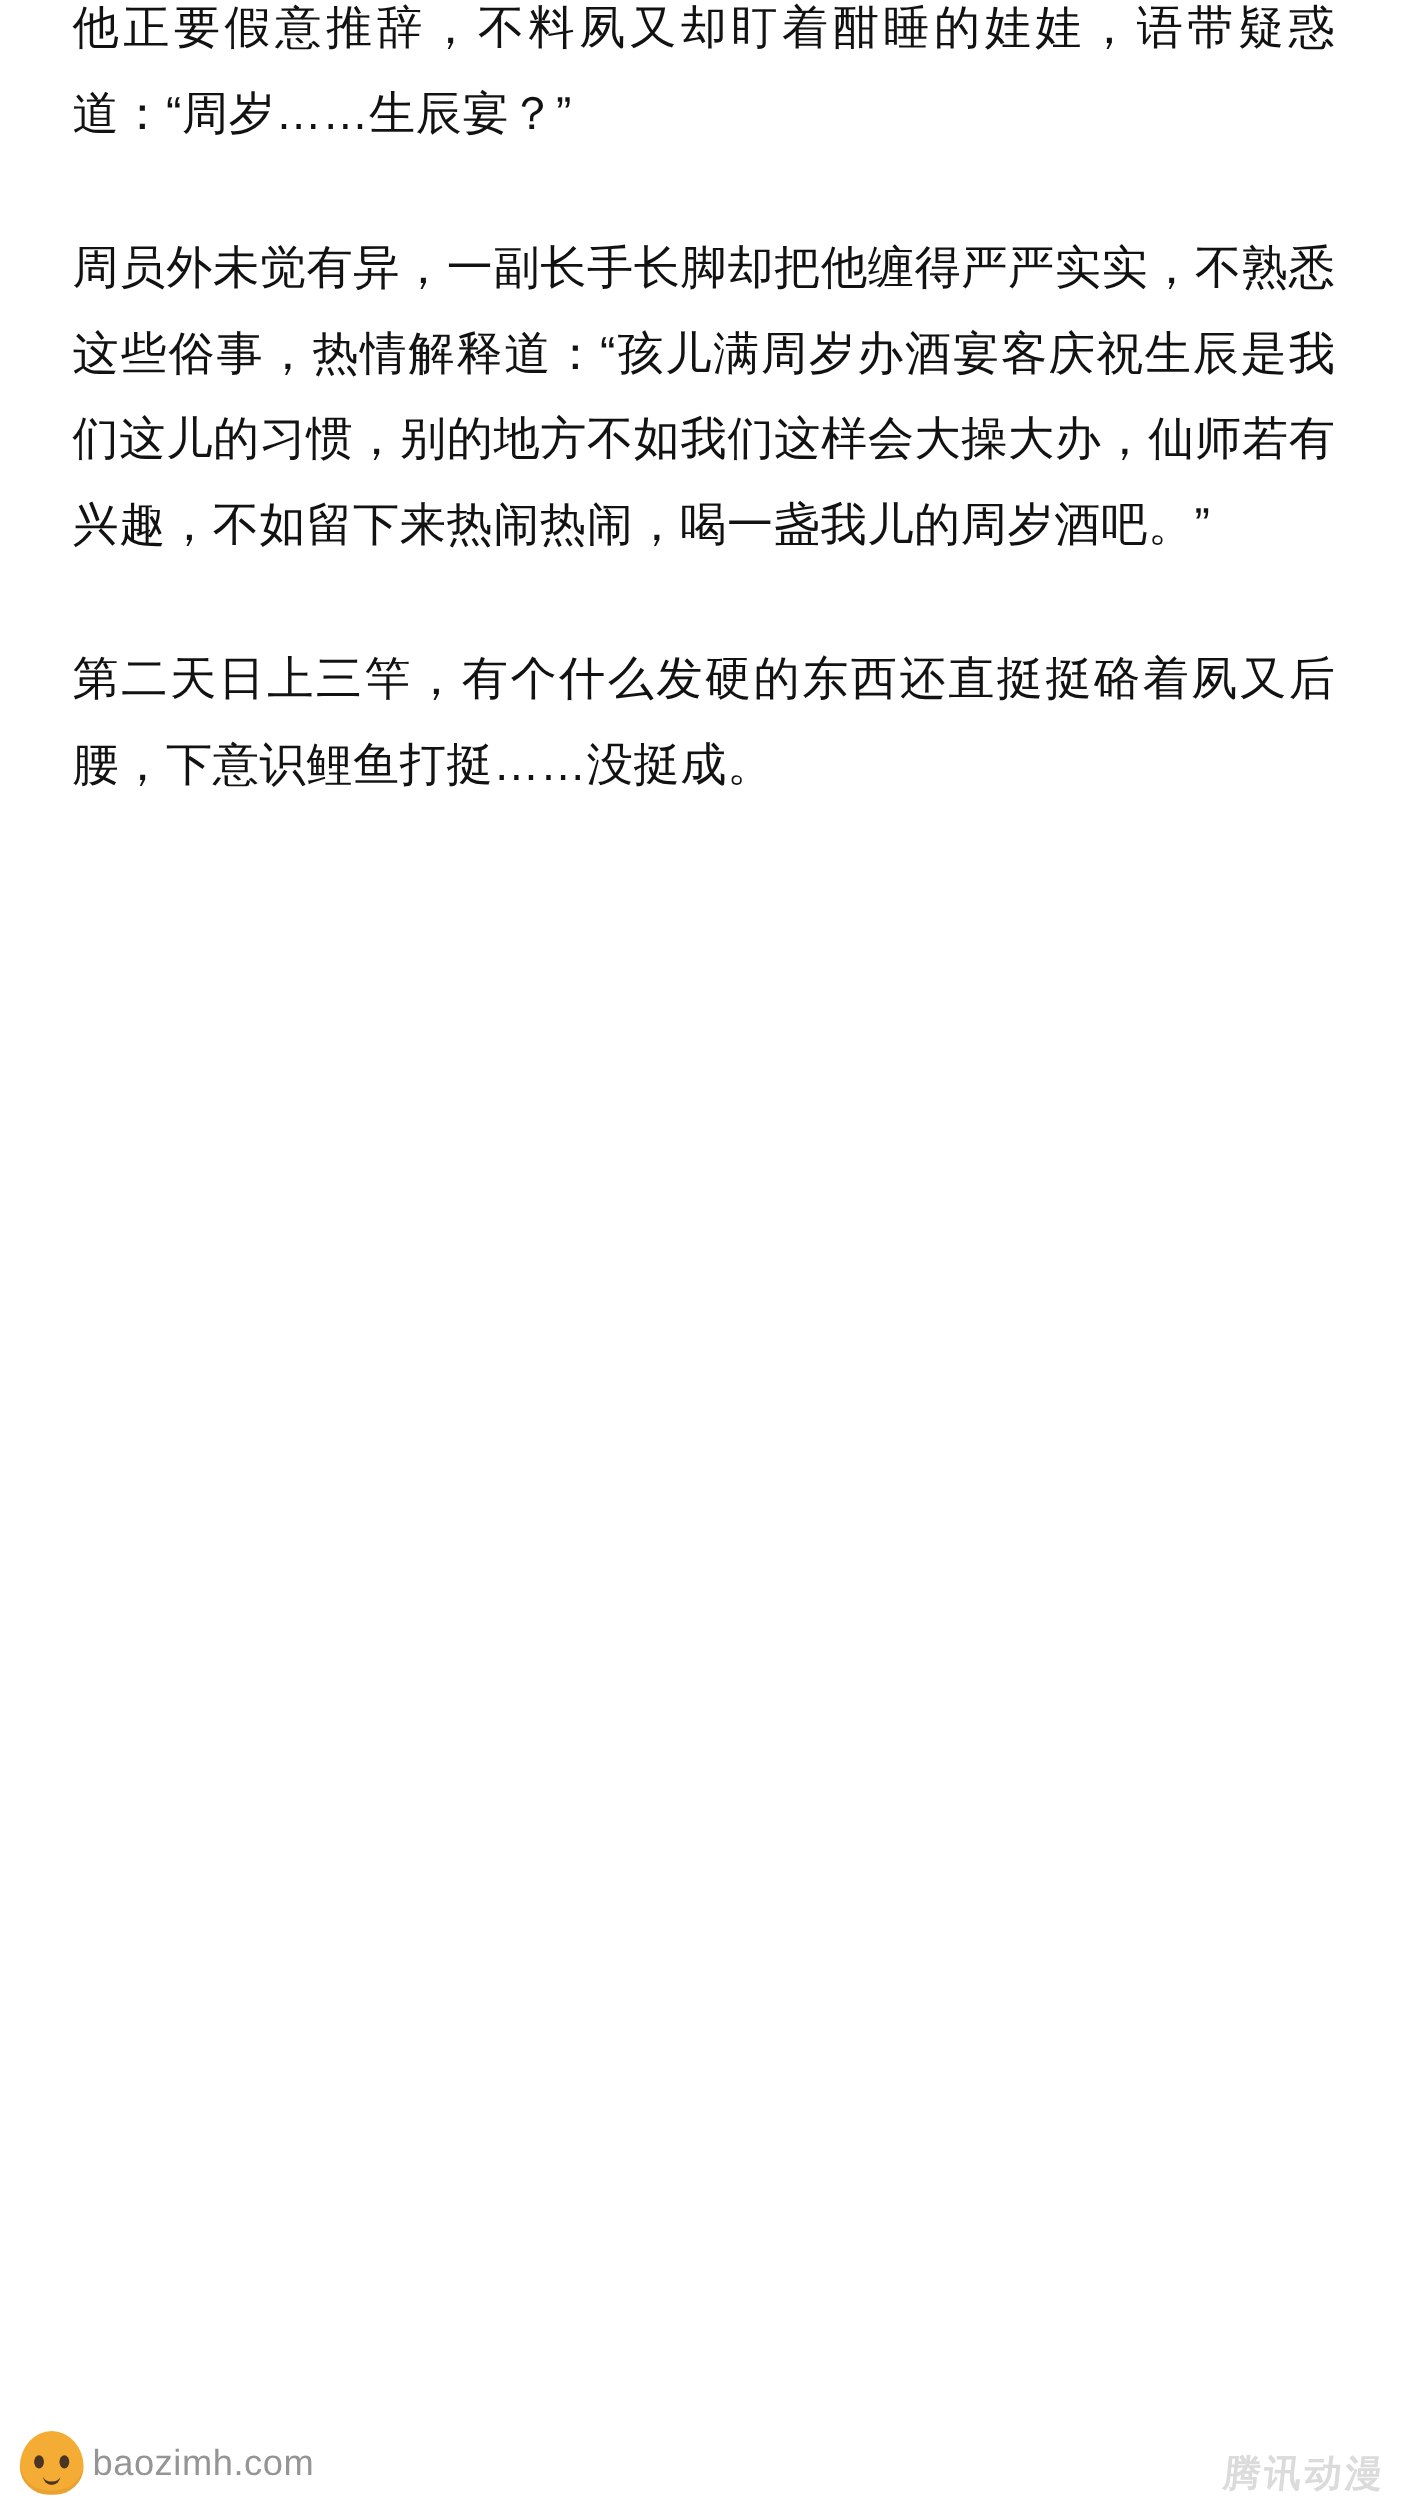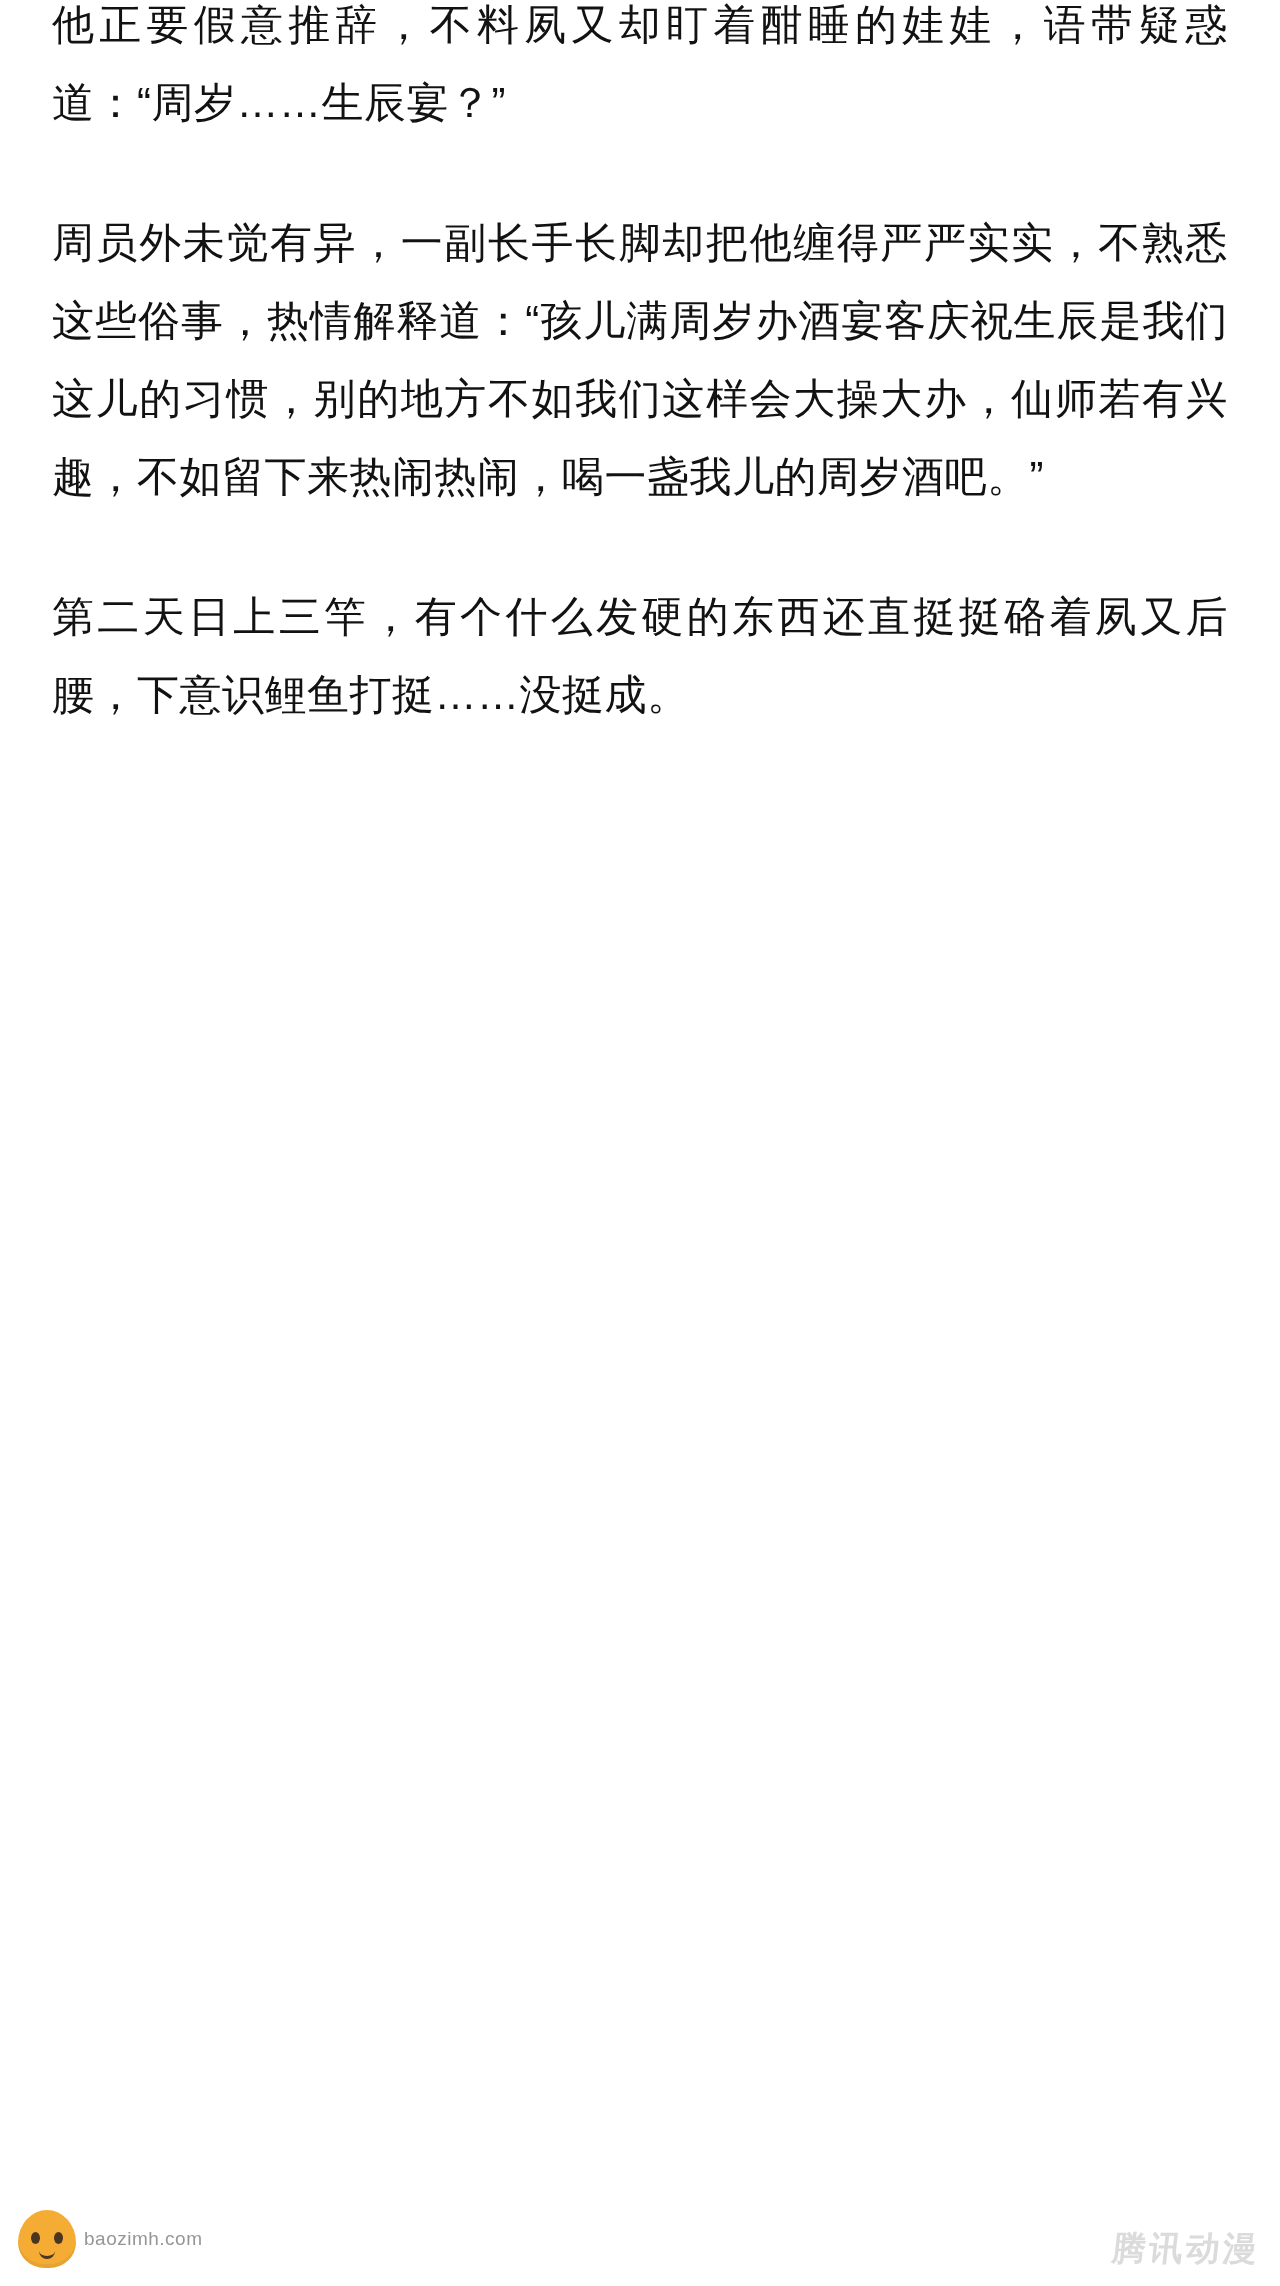--- a/index.html
+++ b/index.html
@@ -13,21 +13,21 @@
     position: relative;
     overflow: hidden;
     font-family: "Liberation Sans", sans-serif;
   }
   .page {
     position: relative;
     width: 1280px;
     height: 2286px;
     background: #ffffff;
     box-sizing: border-box;
-    padding: 0 52px;
+    padding: 0 66px;
   }
   .text-body {
     position: relative;
     top: -14px;
   }
   .para {
     font-size: 42px;
     line-height: 78px;
     color: #121212;
     letter-spacing: 0.5px;
@@ -86,21 +86,21 @@
     position: absolute;
     left: 50%;
     transform: translateX(-50%);
     top: 38px;
     width: 16px;
     height: 8px;
     border-bottom: 3px solid #3b2410;
     border-radius: 0 0 16px 16px;
   }
   .wm-text {
-    font-size: 19px;
+    font-size: 33px;
     color: #8d8d8d;
     font-family: "Liberation Sans", sans-serif;
     letter-spacing: 0.5px;
   }
   
   .watermark-right {
     position: absolute;
     right: 20px;
     bottom: 14px;
     font-size: 34px;

